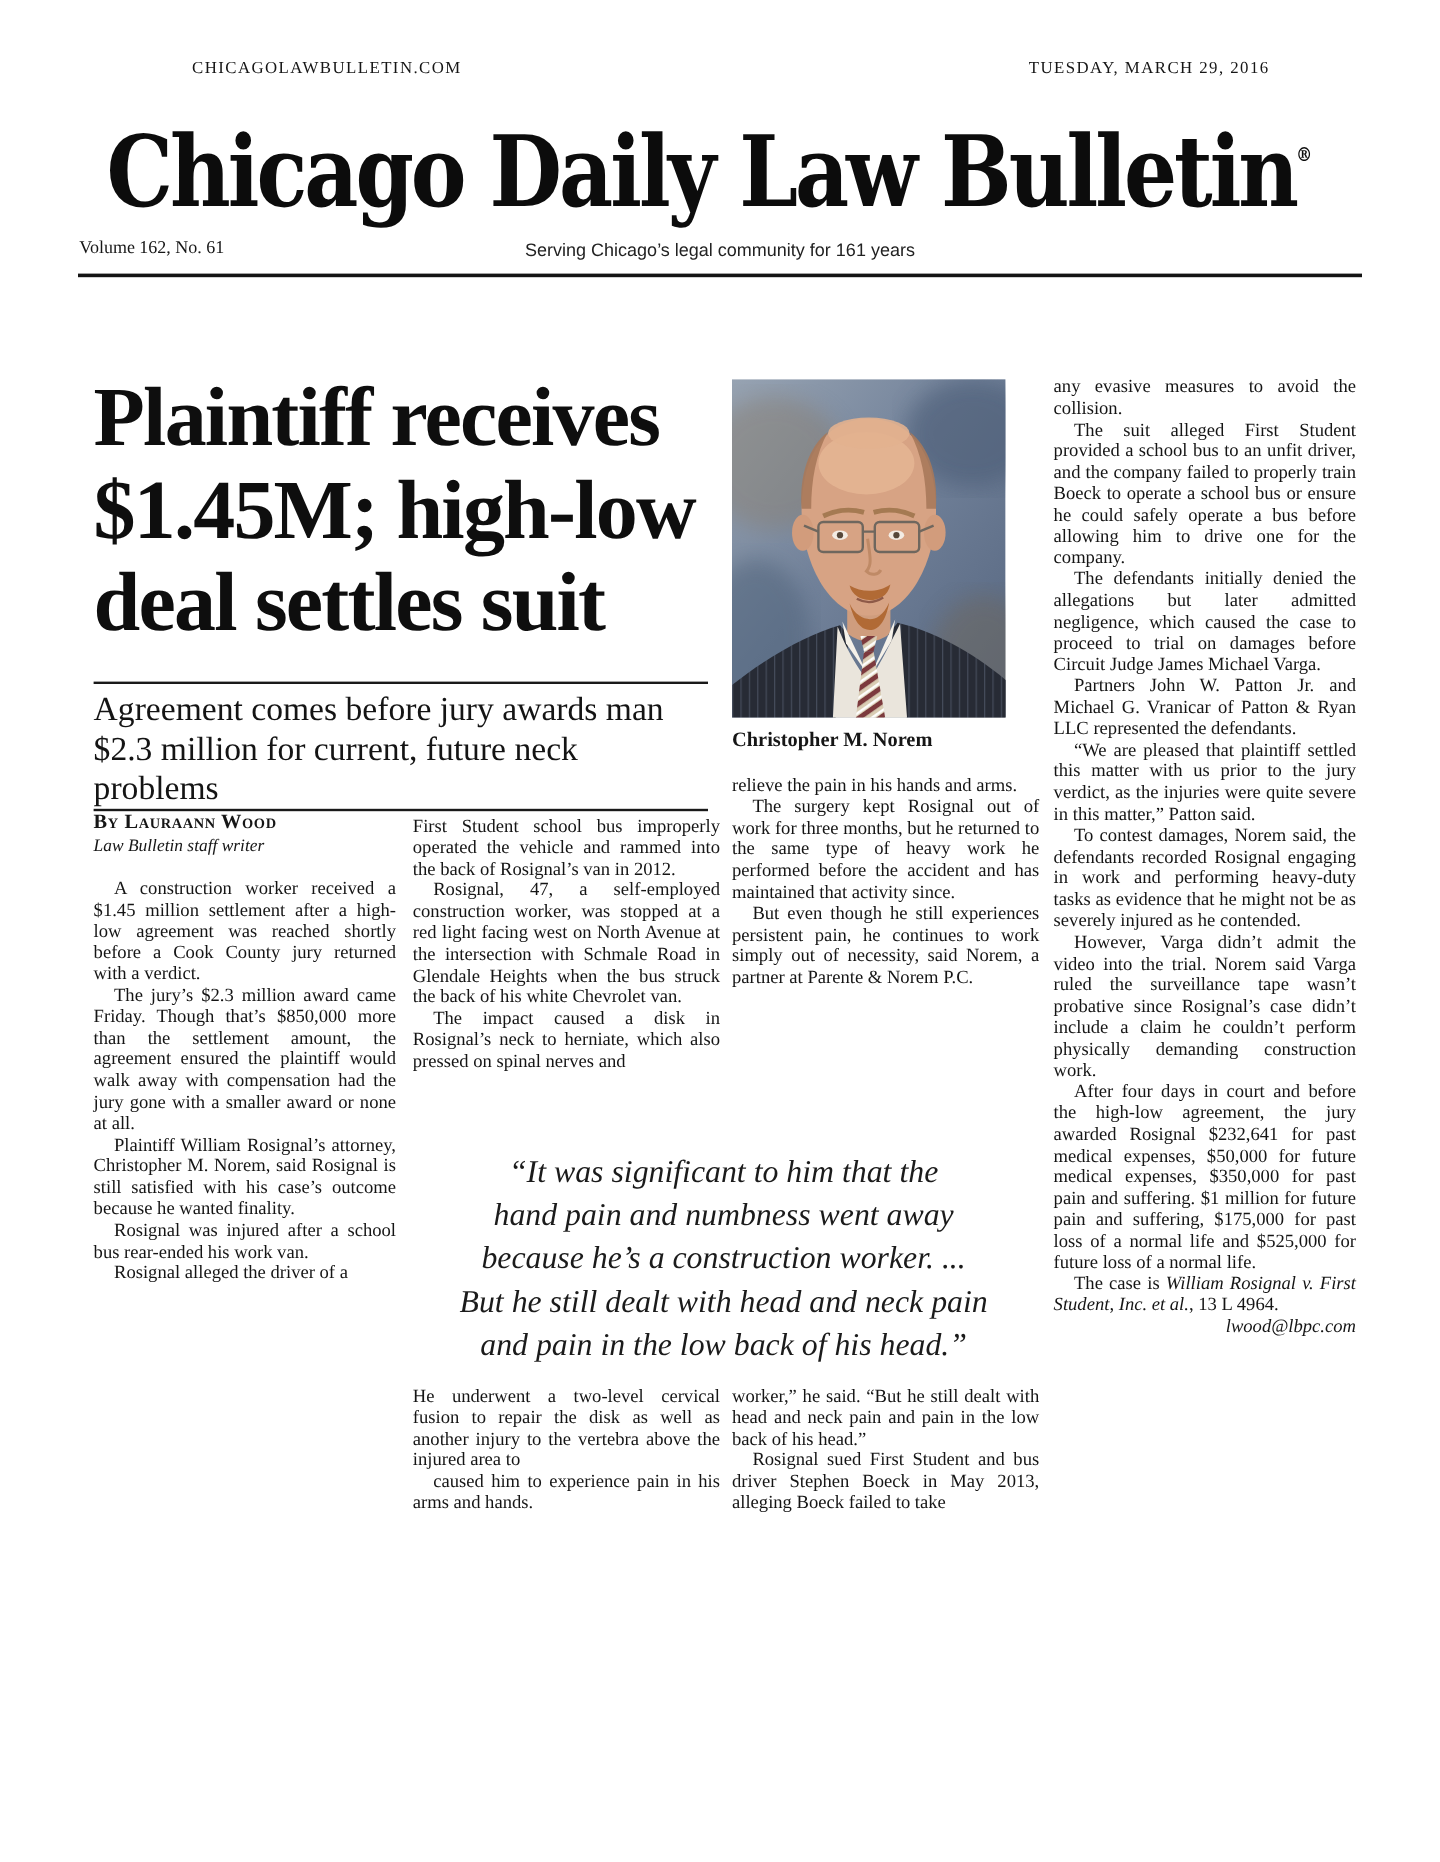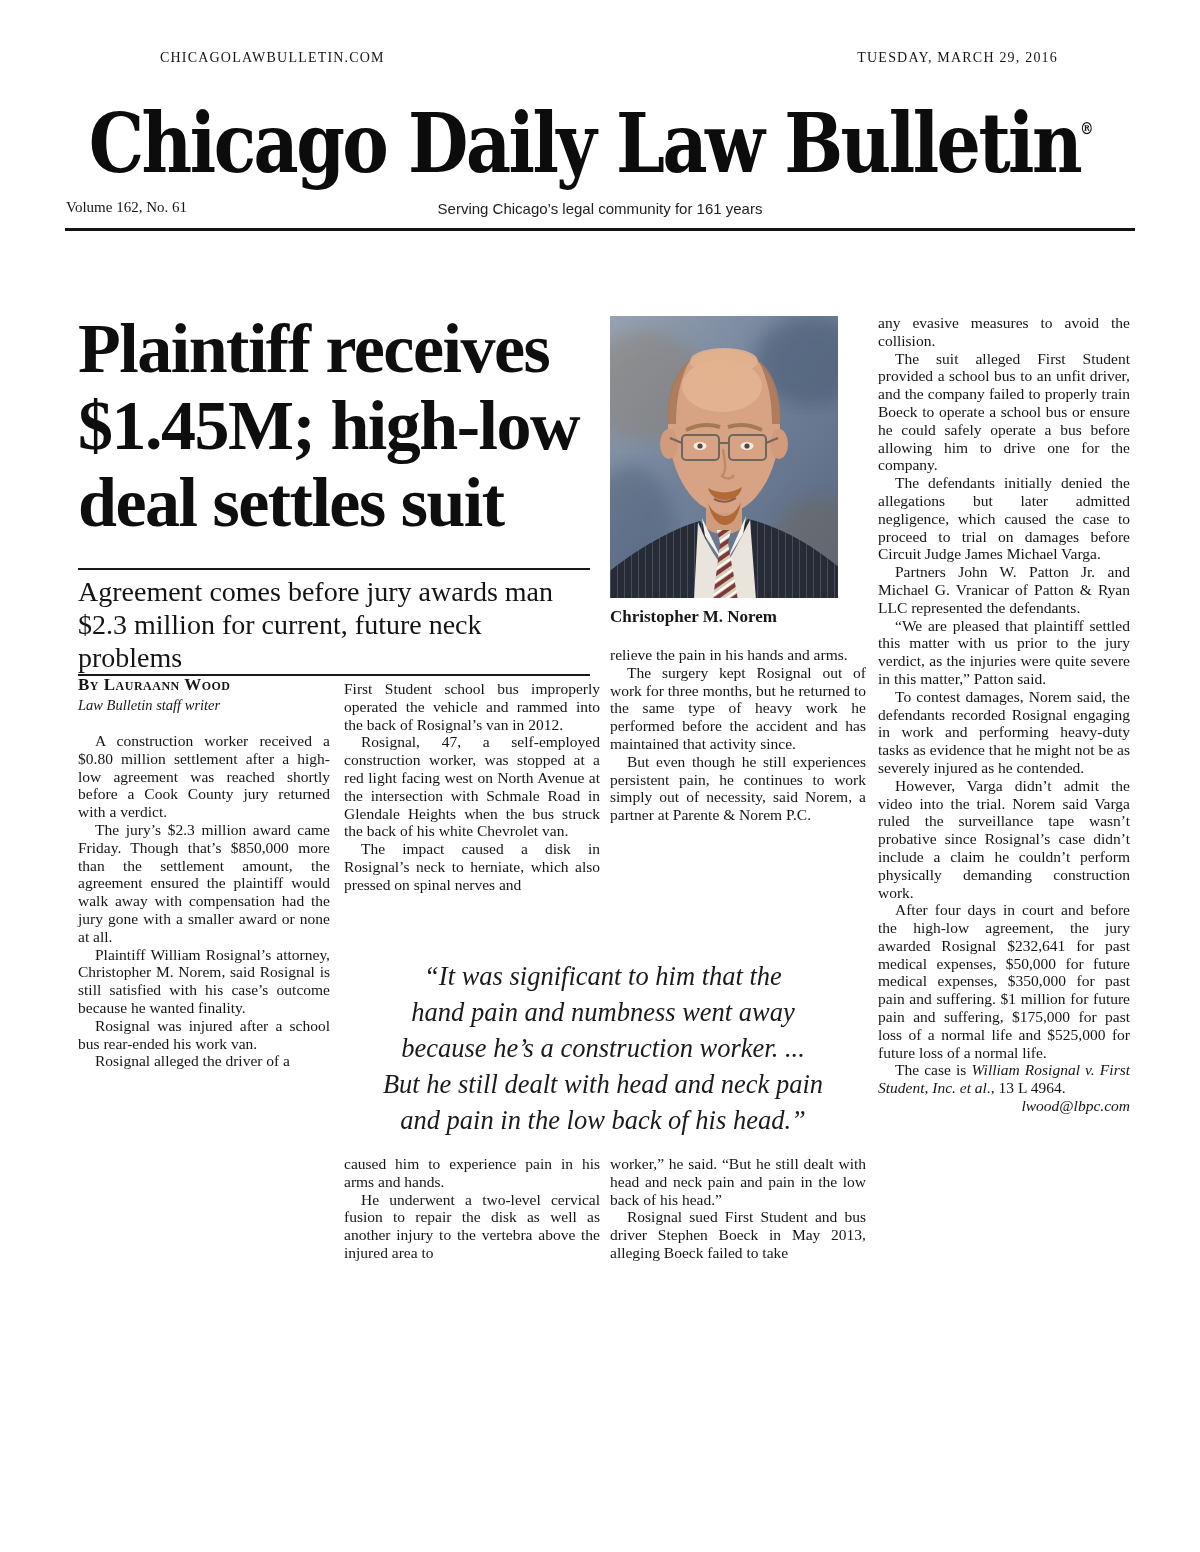--- a/index.html
+++ b/index.html
@@ -166,34 +166,34 @@
       </g>
       <path d="M113,133 C115,147 117,155 112,160 C116,164 122,163 124,159" stroke="#bf8a66" stroke-width="2.5" fill="none"></path>
       <path d="M98,172 C108,178 122,178 132,171 C130,181 122,184 115,184 C107,184 100,180 98,172 Z" fill="#b16a35"></path>
       <path d="M104,183 q11,6 22,-1" stroke="#8e5a48" stroke-width="2" fill="none"></path>
       <path d="M98,187 C102,203 108,209 115,209 C122,209 128,202 131,186 C126,197 120,200 115,200 C109,200 102,196 98,187 Z" fill="#b16a35"></path>
     </svg>
     <div class="photo-caption">Christopher M. Norem</div>
   </div>
 
   <div class="col" id="col1">
-      <p>A construction worker received a $0.80 million settlement after a high-low agreement was reached shortly before a Cook County jury returned with a verdict.</p>
+      <p>A construction worker received a $1.45 million settlement after a high-low agreement was reached shortly before a Cook County jury returned with a verdict.</p>
       <p>The jury’s $2.3 million award came Friday. Though that’s $850,000 more than the settlement amount, the agreement ensured the plaintiff would walk away with compensation had the jury gone with a smaller award or none at all.</p>
       <p>Plaintiff William Rosignal’s attorney, Christopher M. Norem, said Rosignal is still satisfied with his case’s outcome because he wanted finality.</p>
       <p>Rosignal was injured after a school bus rear-ended his work van.</p>
       <p>Rosignal alleged the driver of a</p>
     </div>
   <div class="col cont" id="col2u">
       <p>First Student school bus improperly operated the vehicle and rammed into the back of Rosignal’s van in 2012.</p>
       <p>Rosignal, 47, a self-employed construction worker, was stopped at a red light facing west on North Avenue at the intersection with Schmale Road in Glendale Heights when the bus struck the back of his white Chevrolet van.</p>
       <p>The impact caused a disk in Rosignal’s neck to herniate, which also pressed on spinal nerves and</p>
     </div>
   <div class="col cont" id="col2l">
+      <p>He underwent a two-level cervical fusion to repair the disk as well as another injury to the vertebra above the injured area to</p>
       <p>caused him to experience pain in his arms and hands.</p>
-      <p>He underwent a two-level cervical fusion to repair the disk as well as another injury to the vertebra above the injured area to</p>
     </div>
   <div class="col cont" id="col3u">
       <p>relieve the pain in his hands and arms.</p>
       <p>The surgery kept Rosignal out of work for three months, but he returned to the same type of heavy work he performed before the accident and has maintained that activity since.</p>
       <p>But even though he still experiences persistent pain, he continues to work simply out of necessity, said Norem, a partner at Parente &amp; Norem P.C.</p>
     </div>
   <div class="col cont" id="col3l">
       <p>worker,” he said. “But he still dealt with head and neck pain and pain in the low back of his head.”</p>
       <p>Rosignal sued First Student and bus driver Stephen Boeck in May 2013, alleging Boeck failed to take</p>
     </div>

